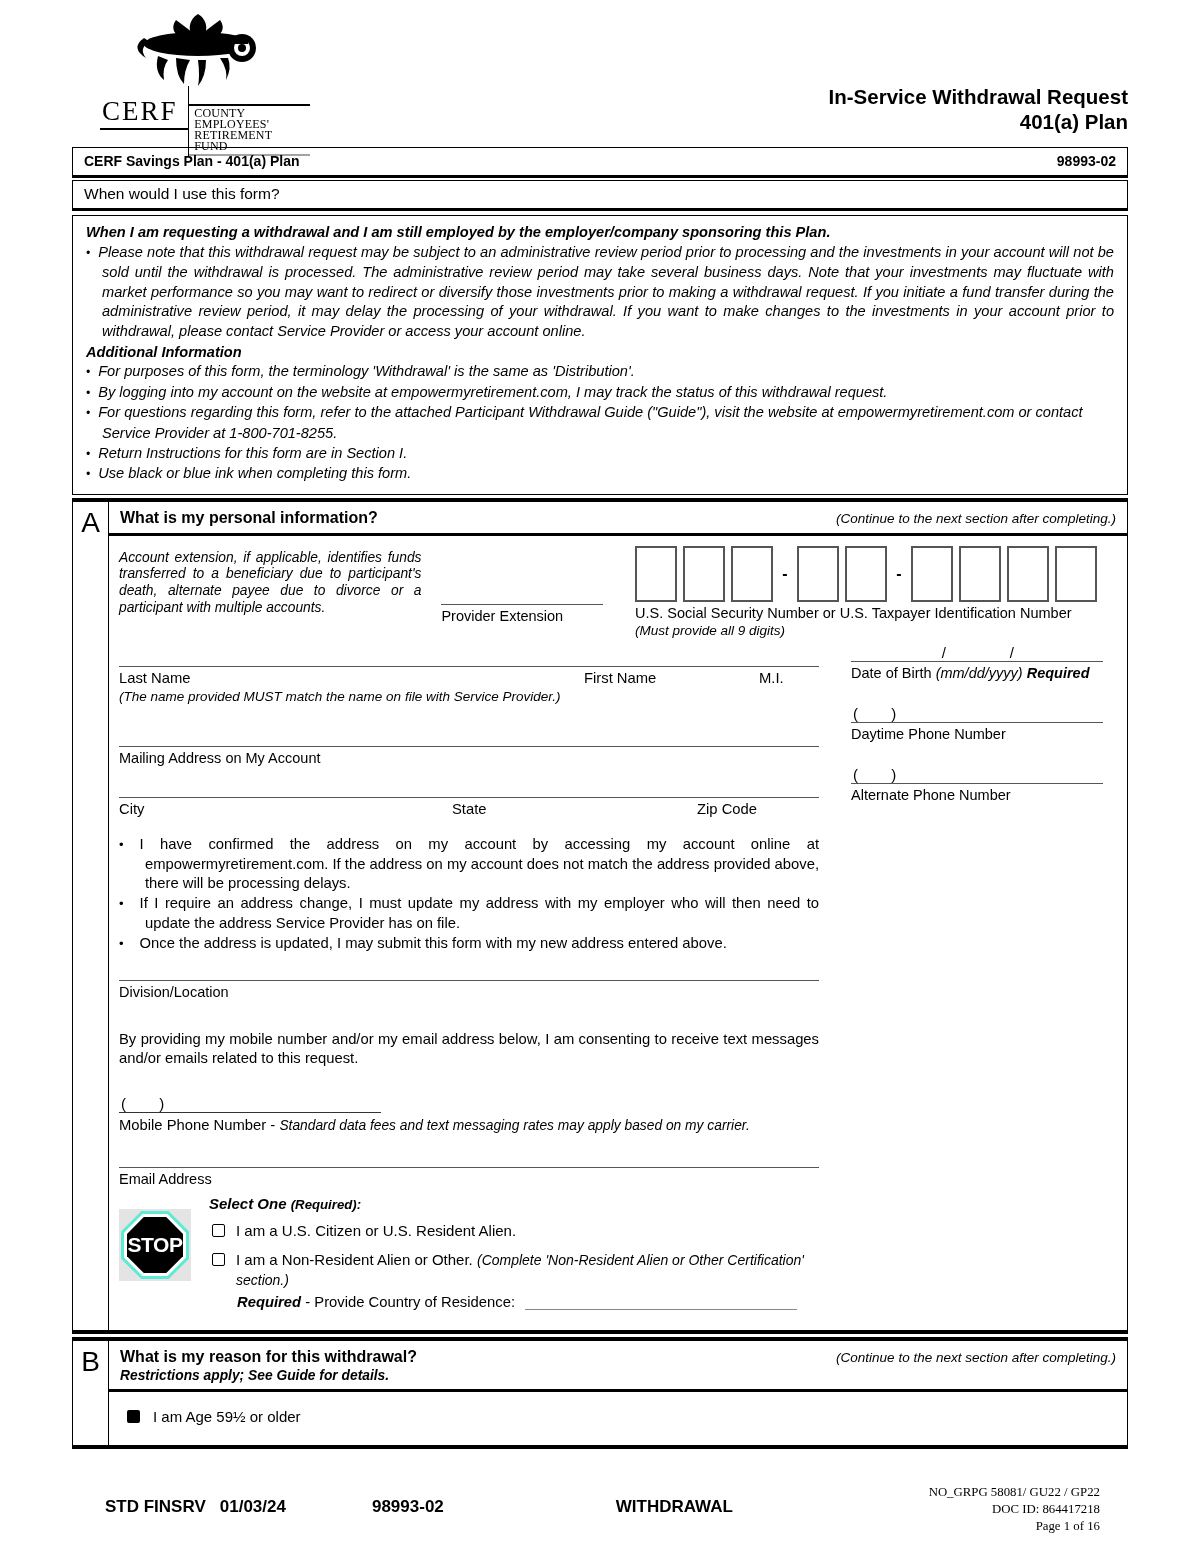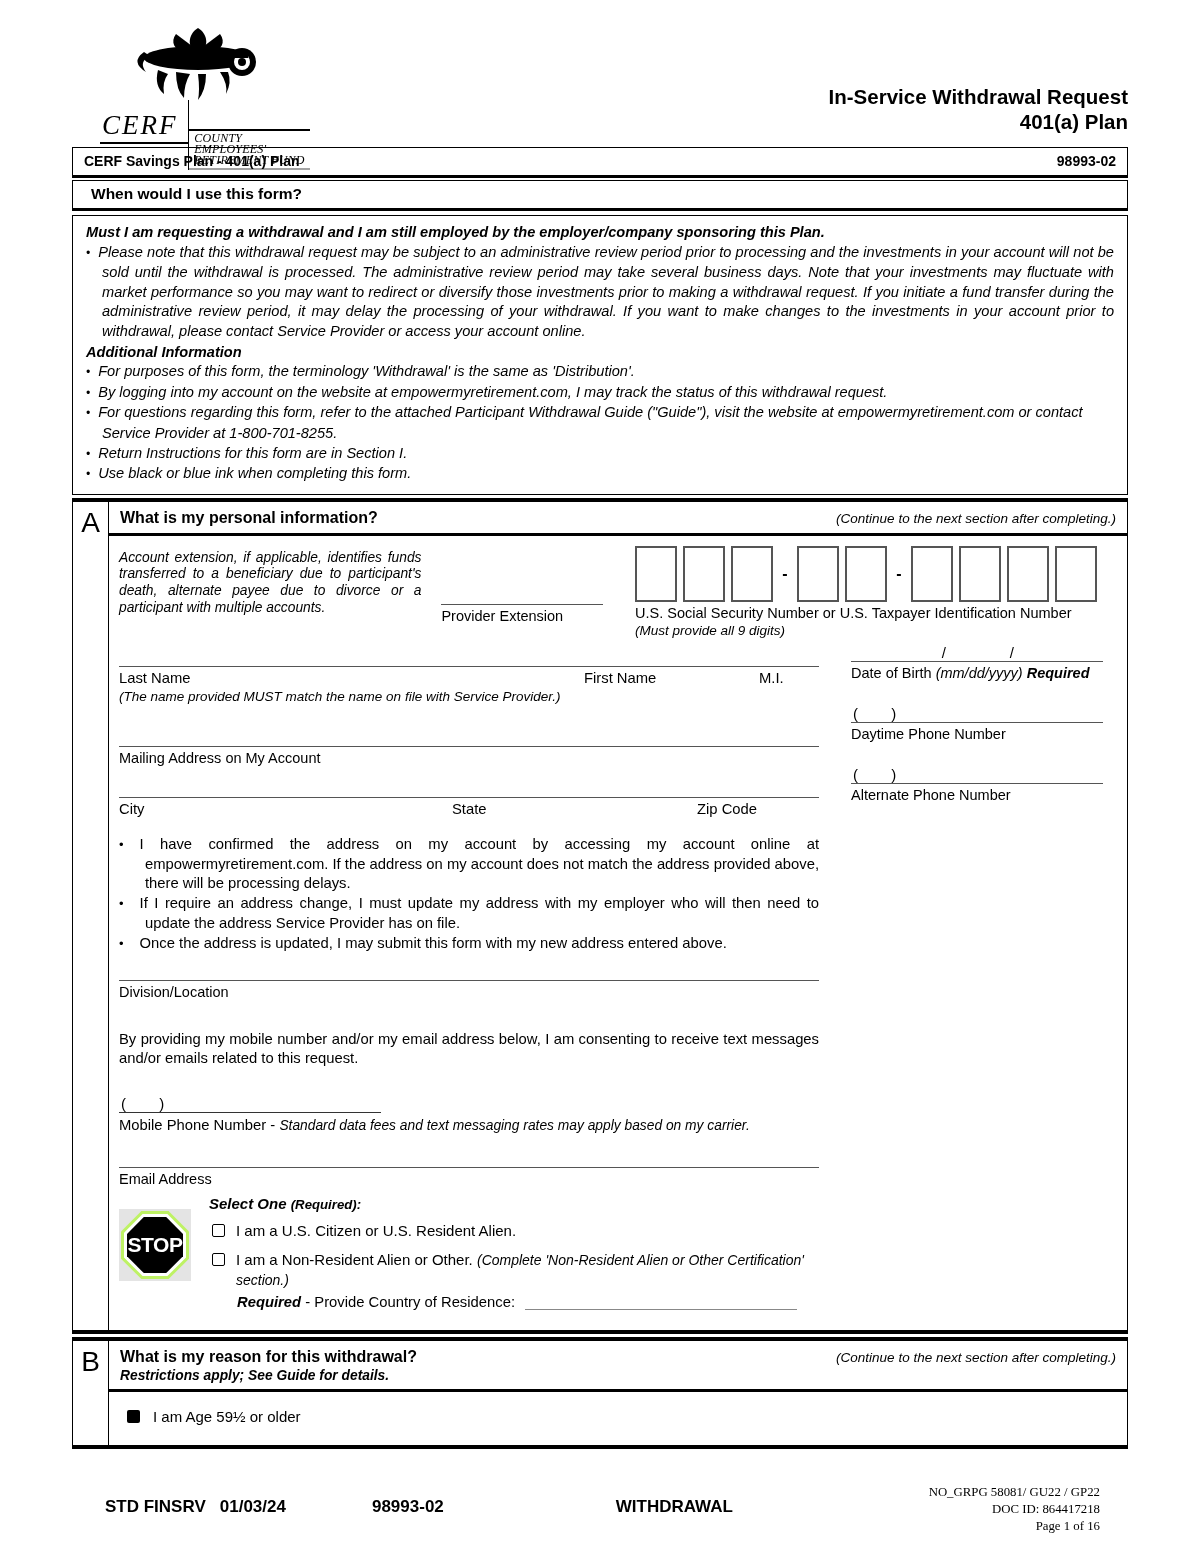--- a/index.html
+++ b/index.html
@@ -6,31 +6,31 @@
   html,body { background:#fff; }
   .page {
     position: relative;
     width: 1200px; height: 1553px;
     background: #fff;
     color: #000;
     font-family: "Liberation Sans", sans-serif;
     overflow: hidden;
   }
   
-  .logo { position:absolute; left:100px; top:24px; width:210px;font-style:italic; }
+  .logo { position:absolute; left:100px; top:10px; width:210px; }
   .ornament { display:block; margin-left:28px; }
   .logo-bottom { display:flex; align-items:flex-end; margin-top:-4px; }
   .cerf-text { font-family:"Liberation Serif", serif; font-size:27px; letter-spacing:2px; border-bottom:2px solid #000; padding:0 10px 1px 2px; }
   .logo-div { width:2px; background:#000; height:70px; margin-bottom:-26px; }
   .fund-text { font-family:"Liberation Serif", serif; font-size:12px; letter-spacing:0.2px; border-top:2px solid #000; border-bottom:2px solid #a3a3a3; padding:2px 5px; margin-bottom:-26px; line-height:11px; }
   .doc-title { position:absolute; top:84px; right:72px; text-align:right; font-weight:bold; font-size:20.5px; line-height:25px; }
   
   .main { position:absolute; top:147px; left:72px; width:1056px; }
   .plan-bar { border:1.3px solid #000; border-bottom:3.5px solid #000; display:flex; justify-content:space-between; padding:5px 11px 6px; font-weight:bold; font-size:14px; }
-  .when-bar { border:1.3px solid #000; border-bottom:3.5px solid #000; margin-top:2px; padding:4px 18px 5px; font-weight:bold; font-size:15.5px; }
+  .when-bar { border:1.3px solid #000; border-bottom:3.5px solid #000; margin-top:2px; padding:4px 11px 5px; font-weight:normal; font-size:15.5px; }
   .intro-box { border:1.3px solid #000; margin-top:4px; padding:7px 13px 9px; font-style:italic; font-size:14.6px; line-height:19.6px; }
   .intro-head { font-weight:bold; }
   .ib { padding-left:16px; text-indent:-16px; }
   .ib::before { content:"\2022"; font-size:12px; padding-right:8px; }
   .justify { text-align:justify; }
   .add-head { font-weight:bold; margin-top:1px; }
   
   .section { display:flex; border:1.3px solid #000; border-top:4px solid #000; border-bottom:4px solid #000; margin-top:3px; }
   .letter-col { width:36px; border-right:1.3px solid #000; text-align:center; font-size:28px; padding-top:5px; flex:none; }
   .content-col { flex:1; min-width:0; }
@@ -70,21 +70,21 @@
   .addr-bullets li::before { content:"\2022"; padding-right:16px; font-size:13px; }
   .consent { margin-top:30px; width:700px; font-size:14.8px; line-height:19.8px; text-align:justify; }
   .mobile-line { width:262px; border-bottom:1.8px solid #333; font-size:15px; padding-left:2px; white-space:pre; margin-top:26px; }
   .mobile-label { font-size:14.8px; margin-top:4px; }
   .mobile-note { font-style:italic; font-size:13.8px; }
   
   .citizen-row { display:flex; margin-top:8px; }
   .stop-wrap { width:90px; flex:none; padding-top:14px; }
   .stop-bg { width:72px; height:72px; background:#e4e4e4; display:flex; align-items:center; justify-content:center; }
   .oct, .oct2, .oct3 { clip-path:polygon(30% 0,70% 0,100% 30%,100% 70%,70% 100%,30% 100%,0 70%,0 30%); display:flex; align-items:center; justify-content:center; }
-  .oct  { width:68px; height:68px; background:#bef264; }
+  .oct  { width:68px; height:68px; background:#5eead4; }
   .oct2 { width:62px; height:62px; background:#fff; }
   .oct3 { width:56px; height:56px; background:#000; color:#fff; font-weight:bold; font-size:21px; letter-spacing:-0.5px; }
   .citizen-right { flex:1; padding-top:0; }
   .select-one { font-weight:bold; font-style:italic; font-size:15px; }
   .req-small { font-size:13.2px; }
   .opt { display:flex; margin-top:9px; font-size:15px; }
   .cb { width:13px; height:13px; border:1.6px solid #000; border-radius:2px; margin:3px 11px 0 3px; flex:none; }
   .opt-text { max-width:620px; line-height:19.5px; }
   .opt-note { font-style:italic; font-size:14px; }
   .country-row { margin-top:3px; margin-left:28px; font-size:14.8px; }
@@ -140,21 +140,21 @@
   <div class="main">
 
     <div class="plan-bar">
       <span>CERF Savings Plan - 401(a) Plan</span>
       <span>98993-02</span>
     </div>
 
     <div class="when-bar">When would I use this form?</div>
 
     <div class="intro-box">
-      <div class="intro-head">Must I am requesting a withdrawal and I am still employed by the employer/company sponsoring this Plan.</div>
+      <div class="intro-head">When I am requesting a withdrawal and I am still employed by the employer/company sponsoring this Plan.</div>
       <div class="ib justify">Please note that this withdrawal request may be subject to an administrative review period prior to processing and the investments in your account will not be sold until the withdrawal is processed. The administrative review period may take several business days. Note that your investments may fluctuate with market performance so you may want to redirect or diversify those investments prior to making a withdrawal request. If you initiate a fund transfer during the administrative review period, it may delay the processing of your withdrawal. If you want to make changes to the investments in your account prior to withdrawal, please contact Service Provider or access your account online.</div>
       <div class="add-head">Additional Information</div>
       <div class="ib">For purposes of this form, the terminology 'Withdrawal' is the same as 'Distribution'.</div>
       <div class="ib">By logging into my account on the website at empowermyretirement.com, I may track the status of this withdrawal request.</div>
       <div class="ib">For questions regarding this form, refer to the attached Participant Withdrawal Guide ("Guide"), visit the website at empowermyretirement.com or contact Service Provider at 1-800-701-8255.</div>
       <div class="ib">Return Instructions for this form are in Section I.</div>
       <div class="ib">Use black or blue ink when completing this form.</div>
     </div>
 
     <div class="section">

